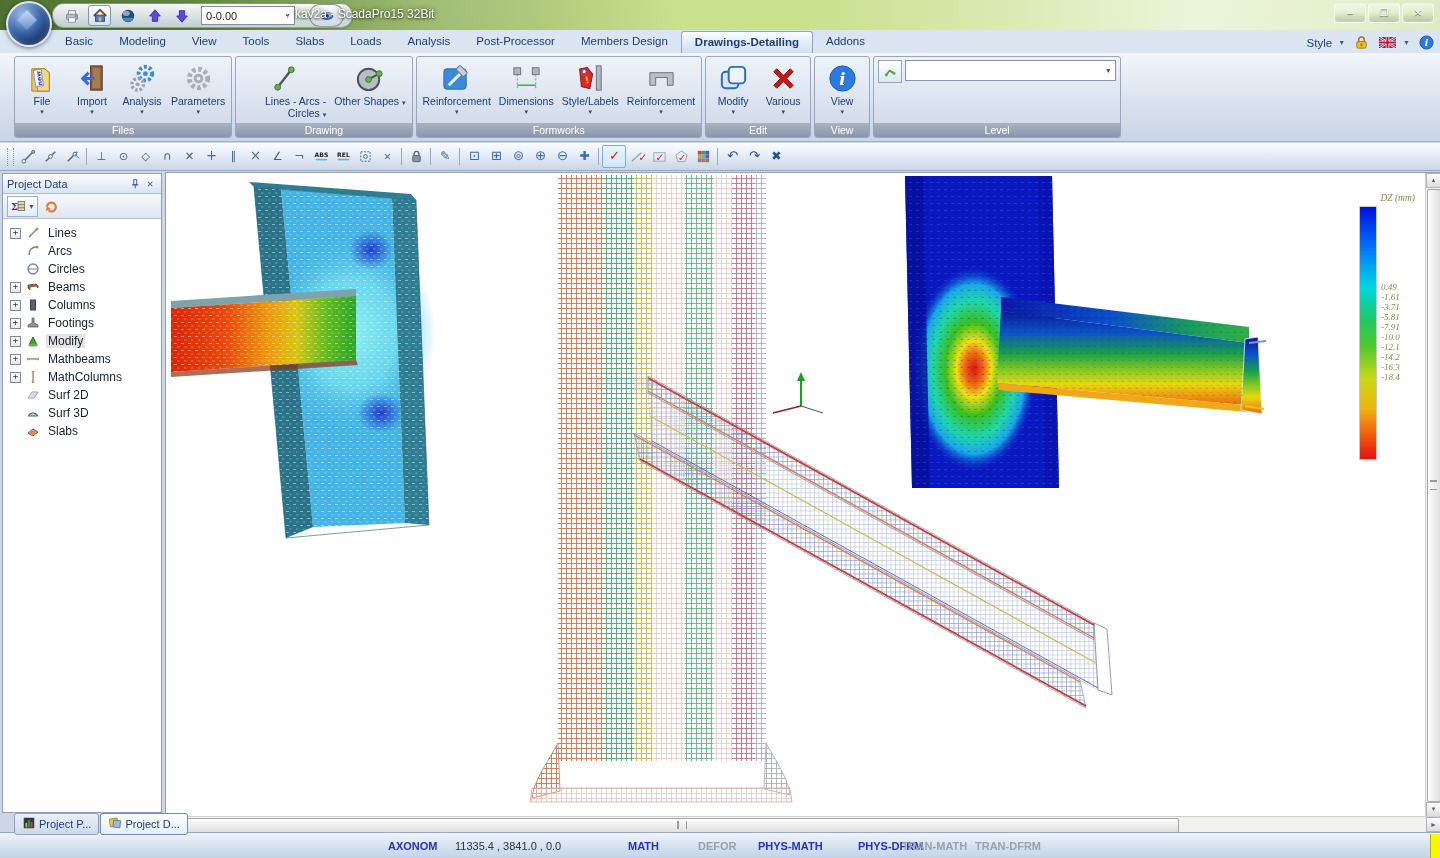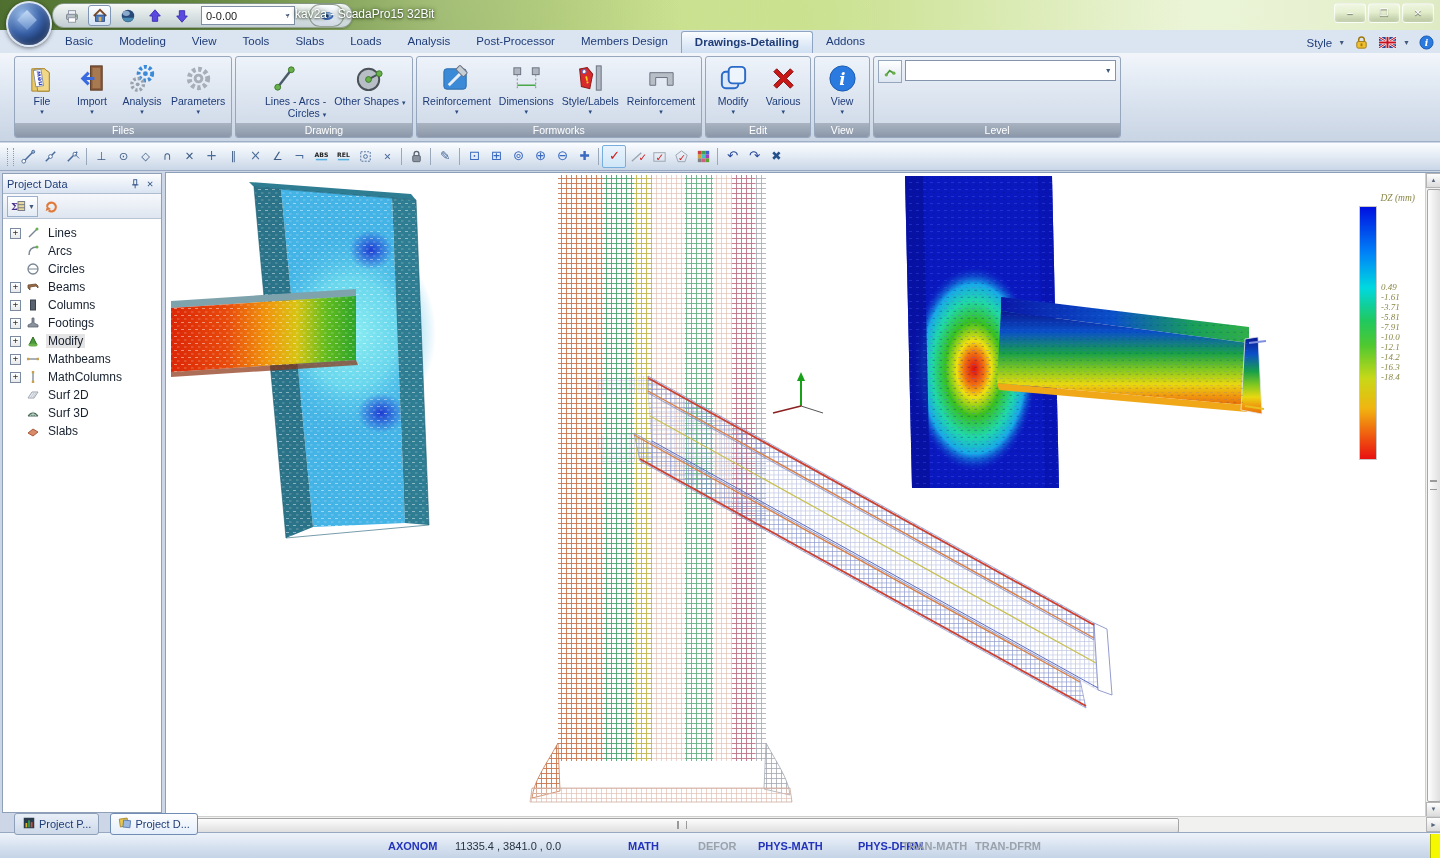--- a/index.html
+++ b/index.html
@@ -98,21 +98,21 @@
   .sb-tbtn .da{font-size:7px;color:#44597a;margin-left:2px;}
   .tree{flex:1;background:#fff;padding-top:5px;overflow:hidden;}
   .trow{display:flex;align-items:center;height:18px;padding-left:7px;cursor:pointer;}
   .trow.selected .tlabel{background:#e4e4e4;}
   .texp{width:9px;height:9px;border:1px solid #7a8aa0;background:linear-gradient(#fff,#e9e9e9);
     font-size:9px;line-height:7px;text-align:center;color:#333;margin-right:5px;flex:none;font-family:"DejaVu Sans Mono",monospace;}
   .texp.hidden{visibility:hidden;}
   .ticon{width:15px;height:14px;margin-right:5px;flex:none;}
   .ticon svg{width:14px;height:14px;}
   .tlabel{font-size:12px;color:#16202e;padding:0 2px;white-space:nowrap;}
-  .sb-tabs{position:absolute;left:14px;top:813px;display:flex;gap:11px;z-index:5;}
+  .sb-tabs{position:absolute;left:14px;top:813px;display:flex;gap:1px;z-index:5;}
   .sbtab{height:20px;display:flex;align-items:center;gap:3px;padding:0 7px;font-size:11px;color:#1e3c78;
     border:1px solid #8ea0b8;border-radius:3px;background:linear-gradient(#e9eff8,#cdd9e9);cursor:pointer;}
   .sbtab.active{background:linear-gradient(#fdfeff,#e4eefa);border-color:#6f8cb4;}
   .sbtab svg{width:14px;height:14px;}
   
   .canvas{position:absolute;left:165px;top:172px;width:1275px;height:660px;background:#fff;
     border-left:1px solid #8ea0b8;border-top:1px solid #8ea0b8;}
   .art{position:absolute;left:0;top:0;}
   
   .legend{position:absolute;left:1193px;top:20px;width:66px;font-family:"Liberation Serif",serif;}

